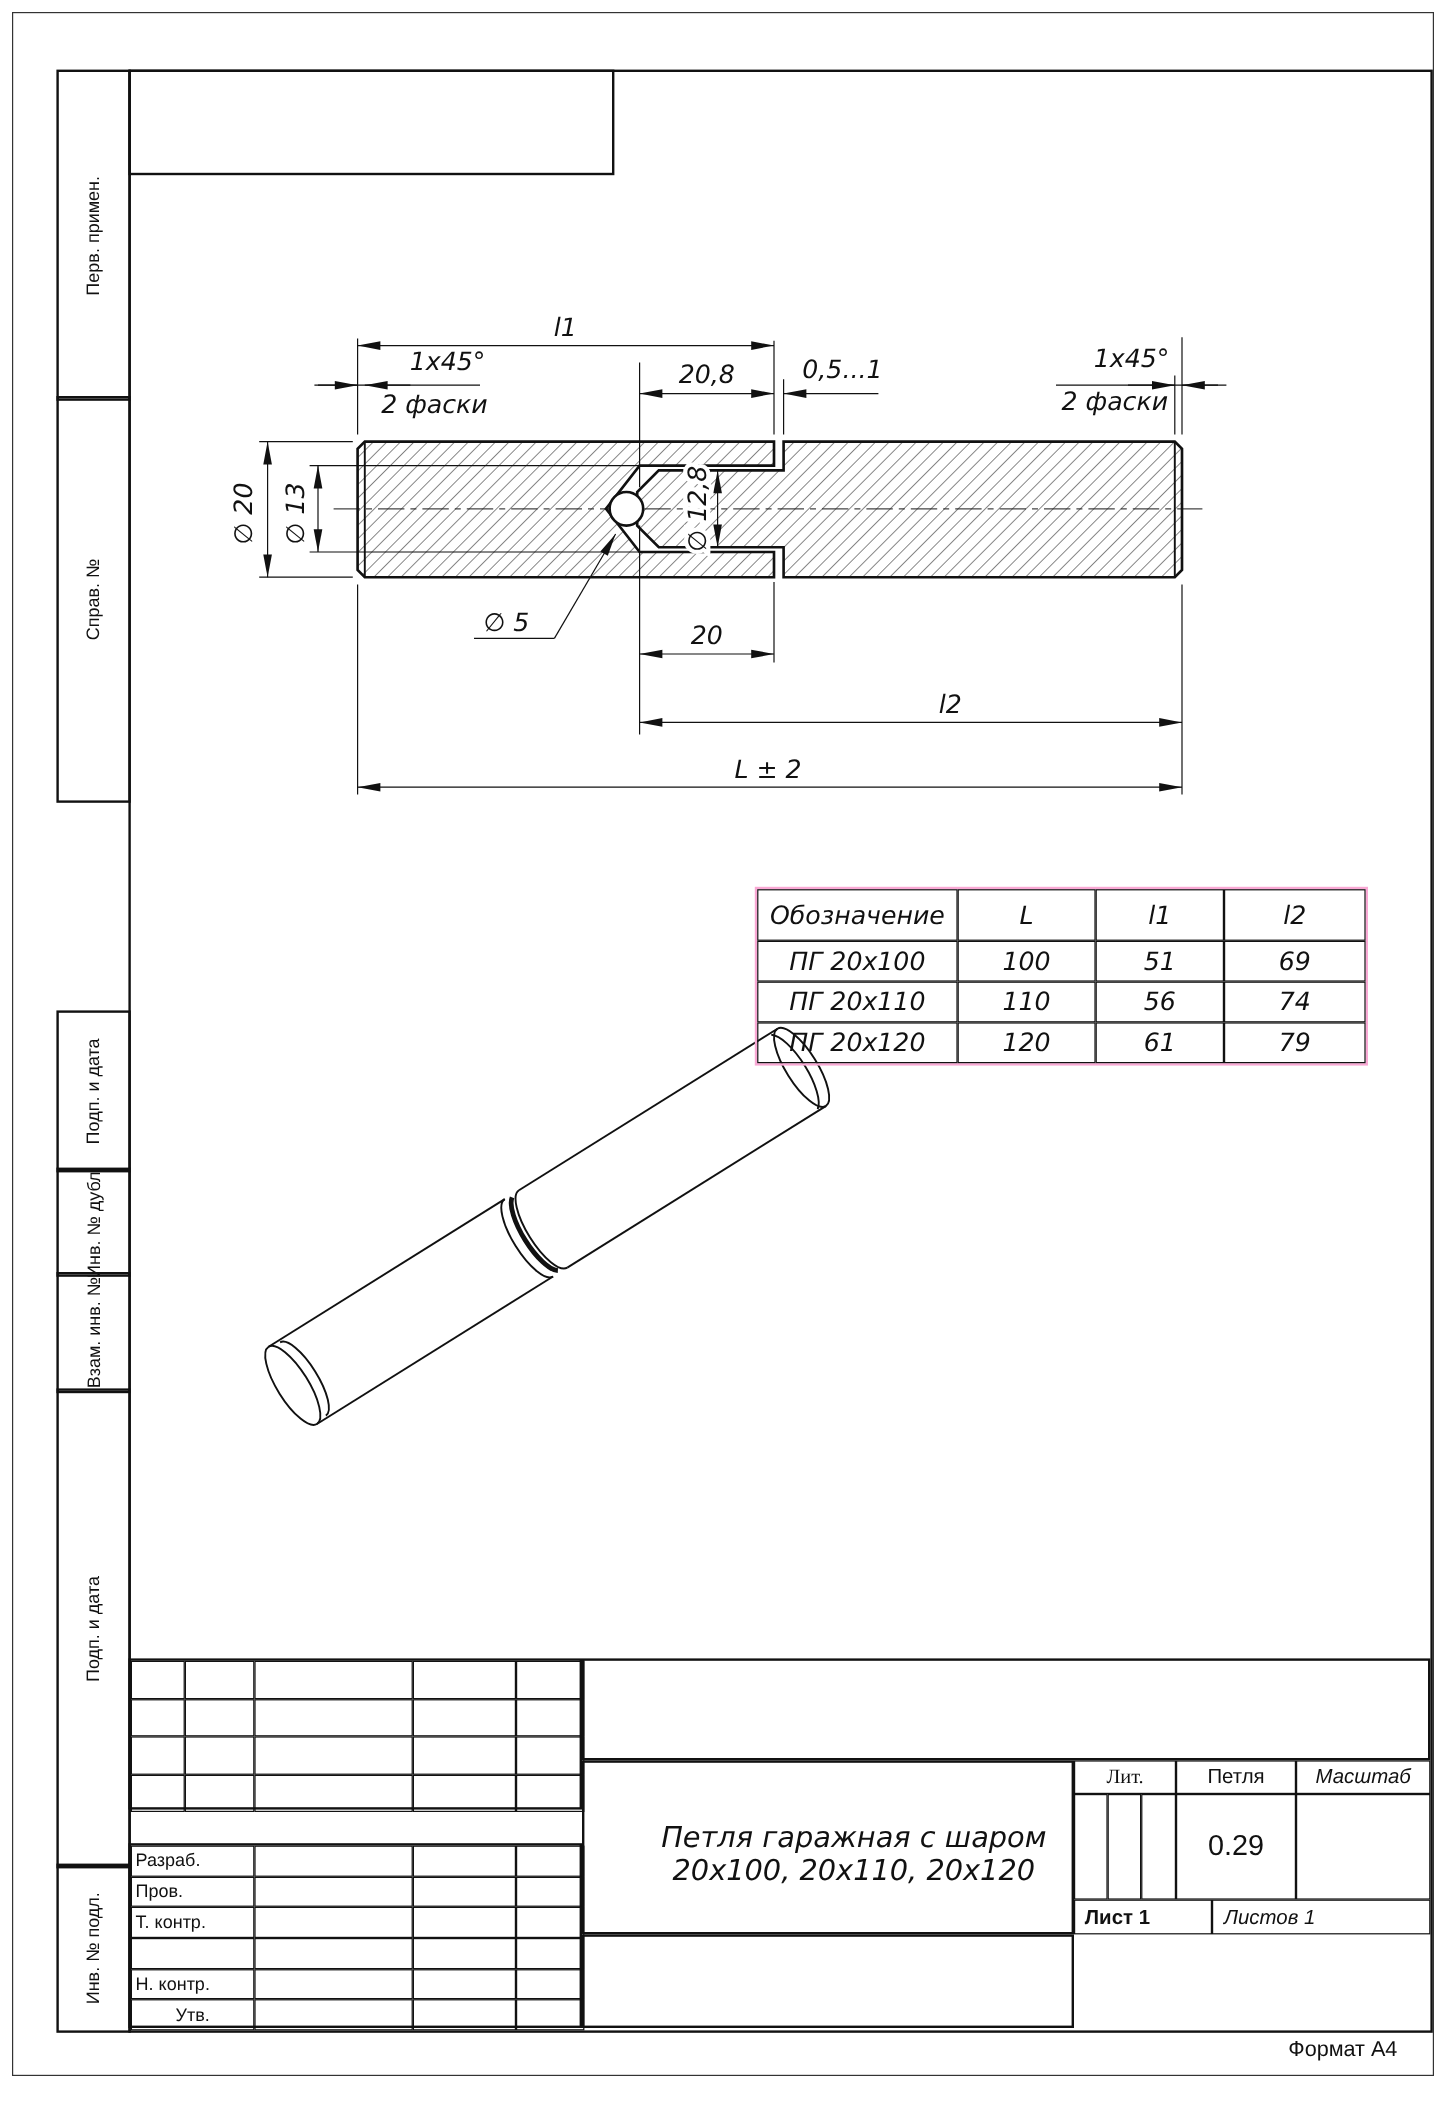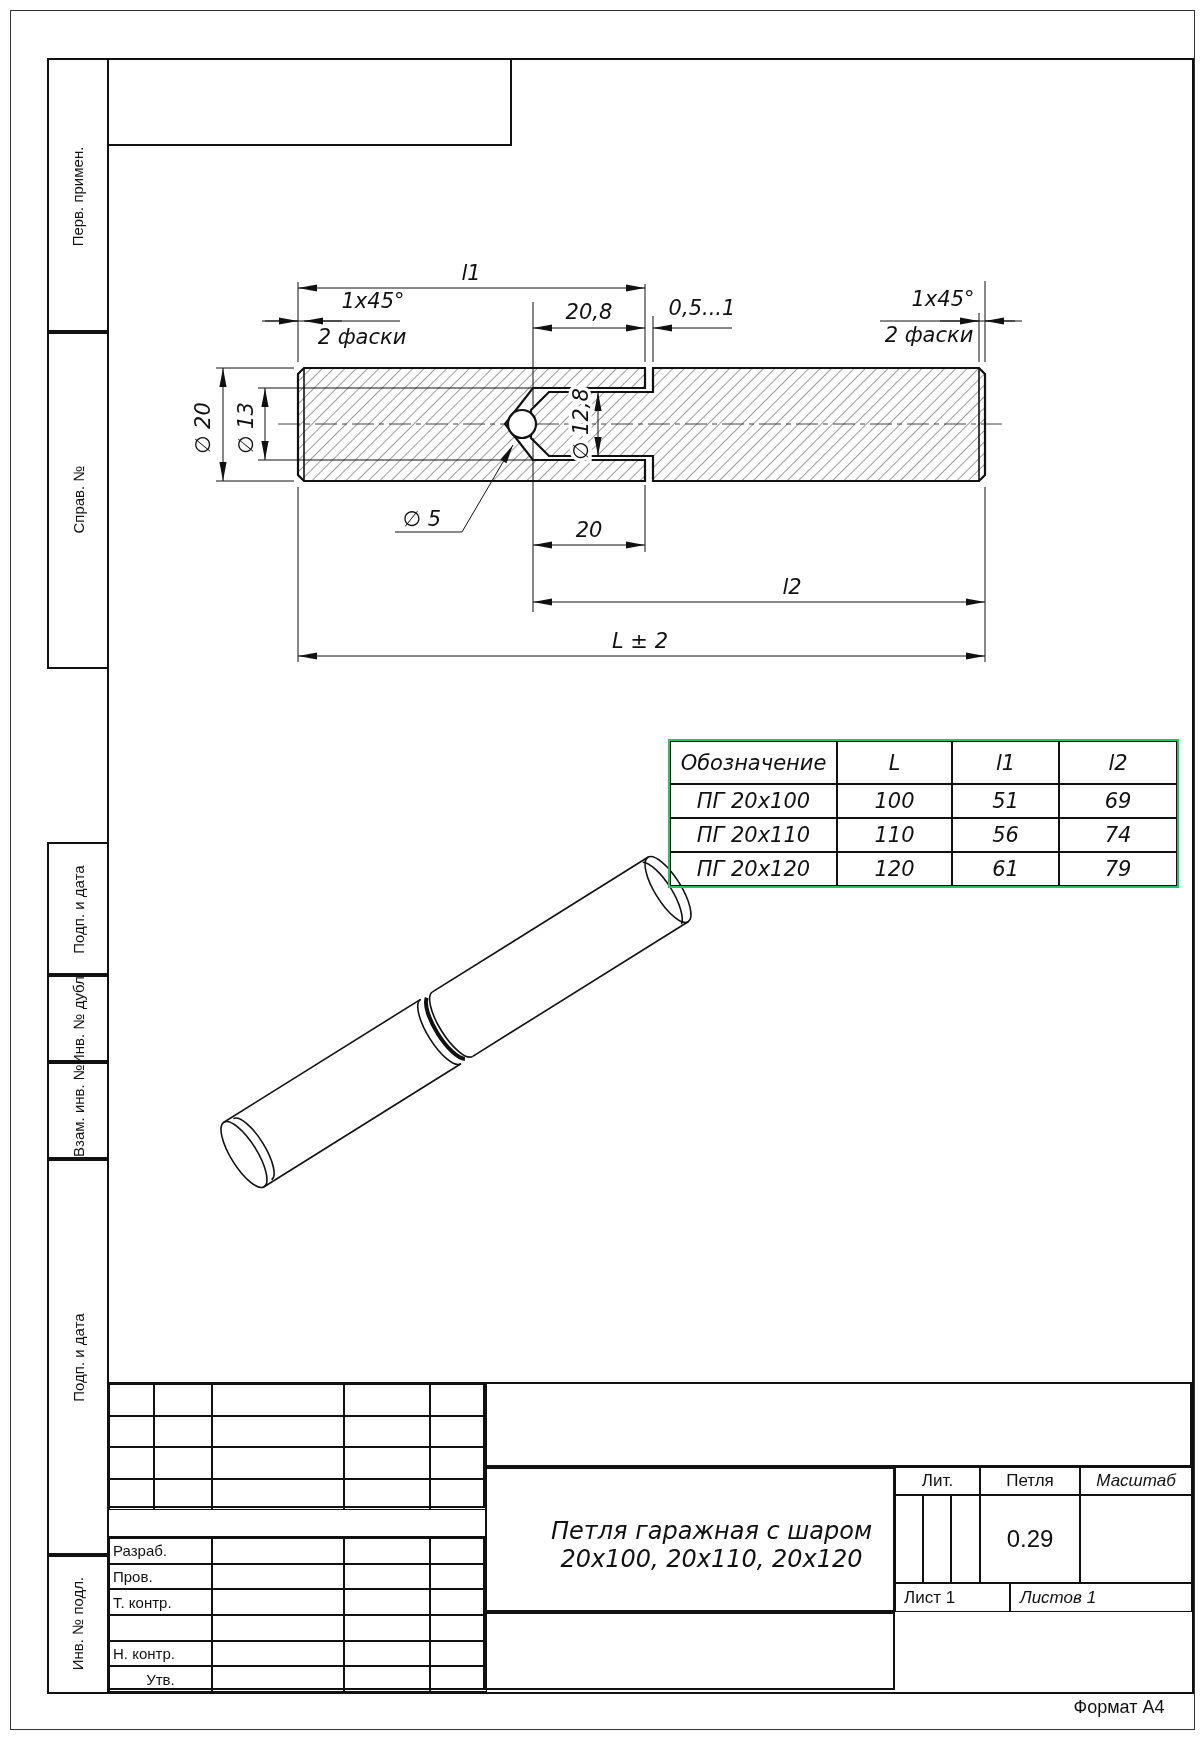--- a/index.html
+++ b/index.html
@@ -11,21 +11,21 @@
   .side{position:absolute;left:47px;width:58px;border:2px solid #111;display:flex;align-items:center;justify-content:center;}
   .side span{transform:rotate(-90deg);white-space:nowrap;font-size:15px;color:#111;}
   .abs{position:absolute;}
   .bcell{position:absolute;border:1.5px solid #111;box-sizing:border-box;}
   .bcell2{position:absolute;border:2px solid #111;box-sizing:border-box;}
   .cc{display:flex;align-items:center;justify-content:center;}
   .stamp-grid{display:grid;border:2px solid #111;box-sizing:border-box;}
   .stamp-grid > div{border:1px solid #111;box-sizing:border-box;font-size:15px;
         display:flex;align-items:center;padding-left:3px;}
   .stamp-grid > div.ctr{justify-content:center;padding-left:0;}
-  .size-table{position:absolute;left:668px;top:739px;border:2px solid #22c55e;box-sizing:border-box;
+  .size-table{position:absolute;left:629px;top:739px;border:2px solid #f9a8d4;box-sizing:border-box;
         display:grid;grid-template-columns:167px 115px 107px 118px;grid-template-rows:43px 34px 34px 34px;}
   .size-table > div{border:1px solid #111;box-sizing:border-box;display:flex;align-items:center;justify-content:center;
         font-style:italic;font-size:21px;font-family:"DejaVu Sans",sans-serif;}
   .it{font-style:italic;font-family:"DejaVu Sans",sans-serif;margin-left:43px;}
   svg text{font-family:"DejaVu Sans",sans-serif;font-style:italic;font-size:21px;fill:#111;}
   svg text.halo{paint-order:stroke;stroke:#fff;stroke-width:7px;}
 </style>
 </head>
 <body>
 
@@ -221,28 +221,28 @@
   </div>
 
   <div class="bcell2" style="left:485px;top:1382px;width:707px;height:85px;"></div>
 
   <div class="bcell2 cc" style="left:485px;top:1467px;width:410px;height:145px;flex-direction:column;align-items:center;justify-content:flex-start;padding-top:48px;">
     <div class="it" style="font-size:24px;">Петля гаражная с шаром</div>
     <div class="it" style="font-size:24px;">20x100, 20x110, 20x120</div>
   </div>
   <div class="bcell2" style="left:485px;top:1612px;width:410px;height:78px;"></div>
 
-  <div class="bcell cc" style="left:895px;top:1467px;width:85px;height:28px;font-size:17px;">Лит.</div>
+  <div class="bcell cc" style="left:895px;top:1467px;width:85px;height:28px;font-size:17px;font-family:Liberation Serif, serif;">Лит.</div>
   <div class="bcell cc" style="left:980px;top:1467px;width:100px;height:28px;font-size:17px;">Петля</div>
   <div class="bcell cc" style="left:1080px;top:1467px;width:112px;height:28px;font-size:17px;font-style:italic;">Масштаб</div>
   <div class="bcell" style="left:895px;top:1495px;width:28px;height:88px;"></div>
   <div class="bcell" style="left:923px;top:1495px;width:28px;height:88px;"></div>
   <div class="bcell" style="left:951px;top:1495px;width:29px;height:88px;"></div>
   <div class="bcell cc" style="left:980px;top:1495px;width:100px;height:88px;font-size:24px;">0.29</div>
   <div class="bcell" style="left:1080px;top:1495px;width:112px;height:88px;"></div>
 
-  <div class="bcell" style="left:895px;top:1583px;width:115px;height:29px;font-size:17px;display:flex;align-items:center;padding-left:8px;box-sizing:border-box;">Лист 1</div>
+  <div class="bcell" style="left:895px;top:1583px;width:115px;height:29px;font-size:17px;display:flex;align-items:center;padding-left:8px;box-sizing:border-box;font-weight:bold;">Лист 1</div>
   <div class="bcell" style="left:1010px;top:1583px;width:182px;height:29px;font-size:17px;display:flex;align-items:center;padding-left:9px;box-sizing:border-box;font-style:italic;">Листов 1</div>
 
 
   <div class="abs" style="left:1024px;top:1697px;width:190px;text-align:center;font-size:18px;">Формат А4</div>
 
 </div>
 
 </body></html>

